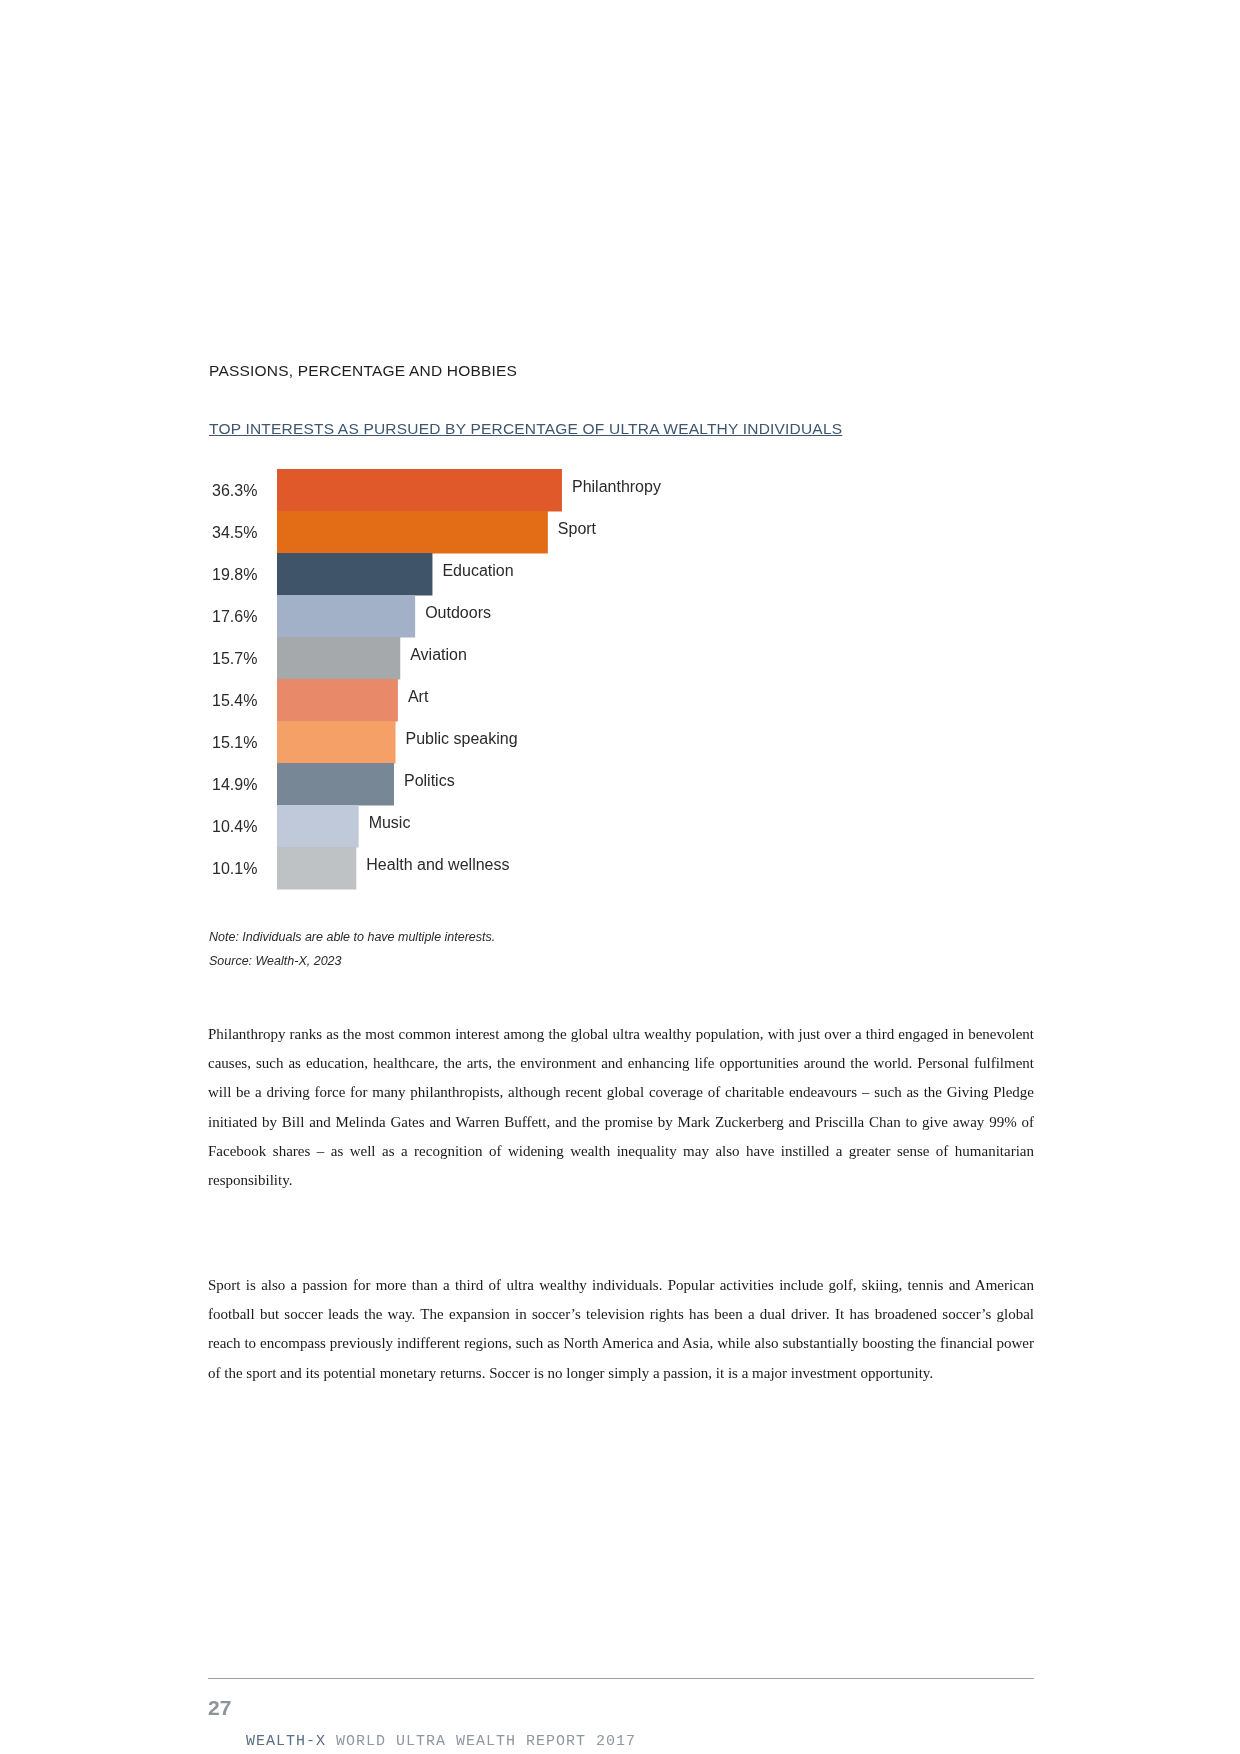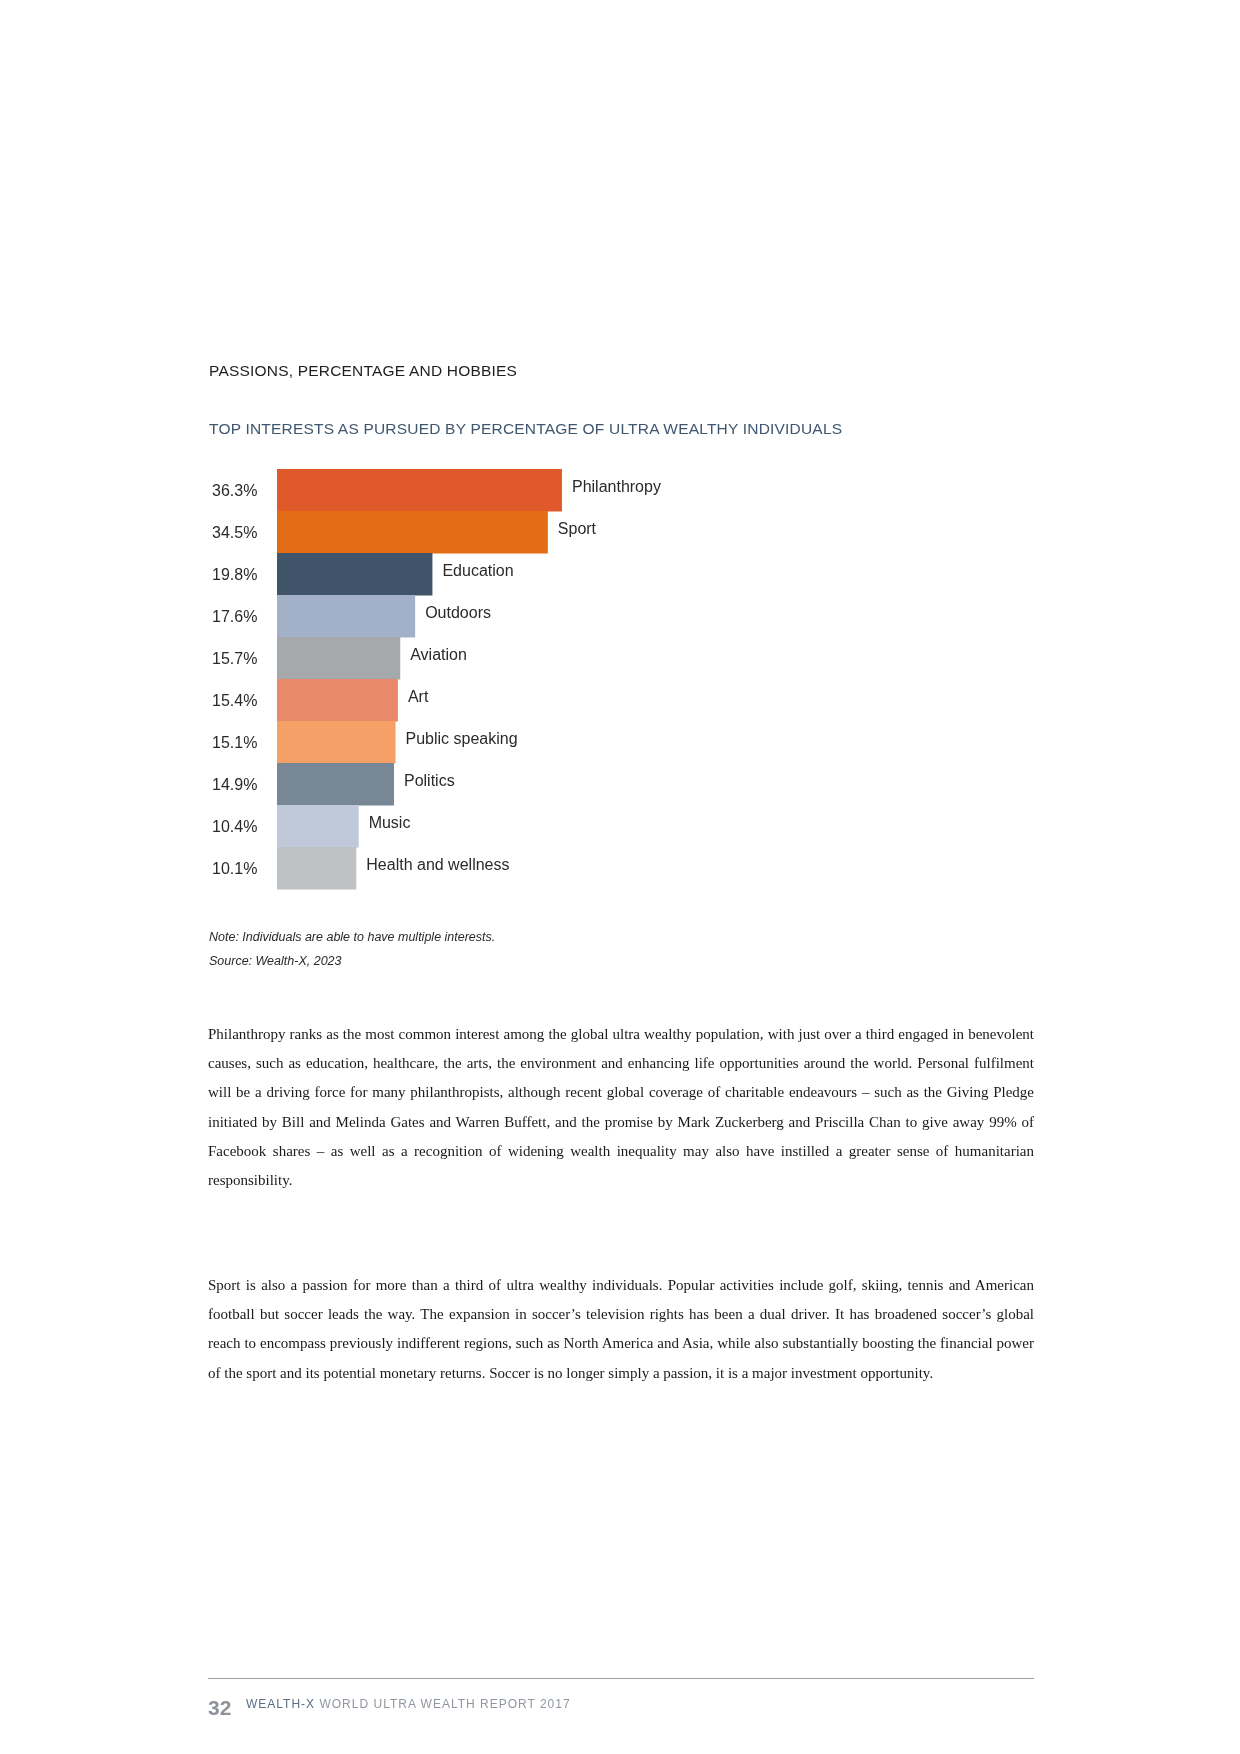--- a/index.html
+++ b/index.html
@@ -5,43 +5,43 @@
   html, body { margin: 0; padding: 0; background: #ffffff; }
   body { width: 1240px; height: 1754px; position: relative; overflow: hidden; }
   .sans { font-family: "Liberation Sans", "DejaVu Sans", sans-serif; }
   .serif { font-family: "Liberation Serif", "DejaVu Serif", serif; }
   .section-title {
     position: absolute; left: 209px; top: 362px;
     font-size: 15.5px; color: #1f1f1f; letter-spacing: 0.2px;
   }
   .chart-title {
     position: absolute; left: 209px; top: 420px;
-    font-size: 15.5px; color: #3e566e; letter-spacing: 0.2px;
+    font-size: 15.5px; color: #3e566e; letter-spacing: 0.2px; text-decoration: underline;
   }
   #chart { position: absolute; left: 0; top: 0; width: 1240px; height: 920px; pointer-events: none; }
   #chart text { font-family: "Liberation Sans", "DejaVu Sans", sans-serif; font-size: 16px; fill: #2a2a2a; }
   .note {
     position: absolute; left: 209px; font-size: 12.5px; color: #2a2a2a; font-style: italic;
   }
   .body-text {
     position: absolute; left: 208px; width: 826px;
     font-size: 15px; line-height: 29.2px; color: #1a1a1a;
     text-align: justify; margin: 0;
   }
   .footer-rule {
     position: absolute; left: 208px; top: 1678px; width: 826px; height: 0;
     border-top: 1.5px solid #9aa0a6;
   }
   .page-num {
     position: absolute; left: 208px; top: 1696px;
     font-size: 21px; color: #8e9399; font-weight: bold;
   }
   .footer-label {
-    position: absolute; left: 246px; top: 1697px;
-    font-size: 12px; color: #5b6e82; letter-spacing: 1px;
+    position: absolute; left: 246px; top: 1733px;
+    font-size: 15px; color: #5b6e82; letter-spacing: 1px; font-family: Liberation Mono, monospace;
   }
   .footer-label .rest { color: #9097a0; }
 </style>
 </head>
 <body>
 
 <div class="section-title sans">PASSIONS, PERCENTAGE AND HOBBIES</div>
 <div class="chart-title sans">TOP INTERESTS AS PURSUED BY PERCENTAGE OF ULTRA WEALTHY INDIVIDUALS</div>
 
 <svg id="chart" xmlns="http://www.w3.org/2000/svg">
@@ -77,16 +77,16 @@
     <text x="366.28499999999997" y="870">Health and wellness</text>
   </svg>
 
 <div class="note sans" style="top:930px;">Note: Individuals are able to have multiple interests.</div>
 <div class="note sans" style="top:954px;">Source: Wealth-X, 2023</div>
 
 <p class="body-text serif" style="top:1020px;">Philanthropy ranks as the most common interest among the global ultra wealthy population, with just over a third engaged in benevolent causes, such as education, healthcare, the arts, the environment and enhancing life opportunities around the world. Personal fulfilment will be a driving force for many philanthropists, although recent global coverage of charitable endeavours – such as the Giving Pledge initiated by Bill and Melinda Gates and Warren Buffett, and the promise by Mark Zuckerberg and Priscilla Chan to give away 99% of Facebook shares – as well as a recognition of widening wealth inequality may also have instilled a greater sense of humanitarian responsibility.</p>
 <p class="body-text serif" style="top:1271px;">Sport is also a passion for more than a third of ultra wealthy individuals. Popular activities include golf, skiing, tennis and American football but soccer leads the way. The expansion in soccer’s television rights has been a dual driver. It has broadened soccer’s global reach to encompass previously indifferent regions, such as North America and Asia, while also substantially boosting the financial power of the sport and its potential monetary returns. Soccer is no longer simply a passion, it is a major investment opportunity.</p>
 
 <div class="footer-rule"></div>
-<div class="page-num sans">32</div>
+<div class="page-num sans">27</div>
 <div class="footer-label sans">
   <span>WEALTH-X</span><span class="rest"> WORLD ULTRA WEALTH REPORT 2017</span>
 </div>
 
 </body></html>

